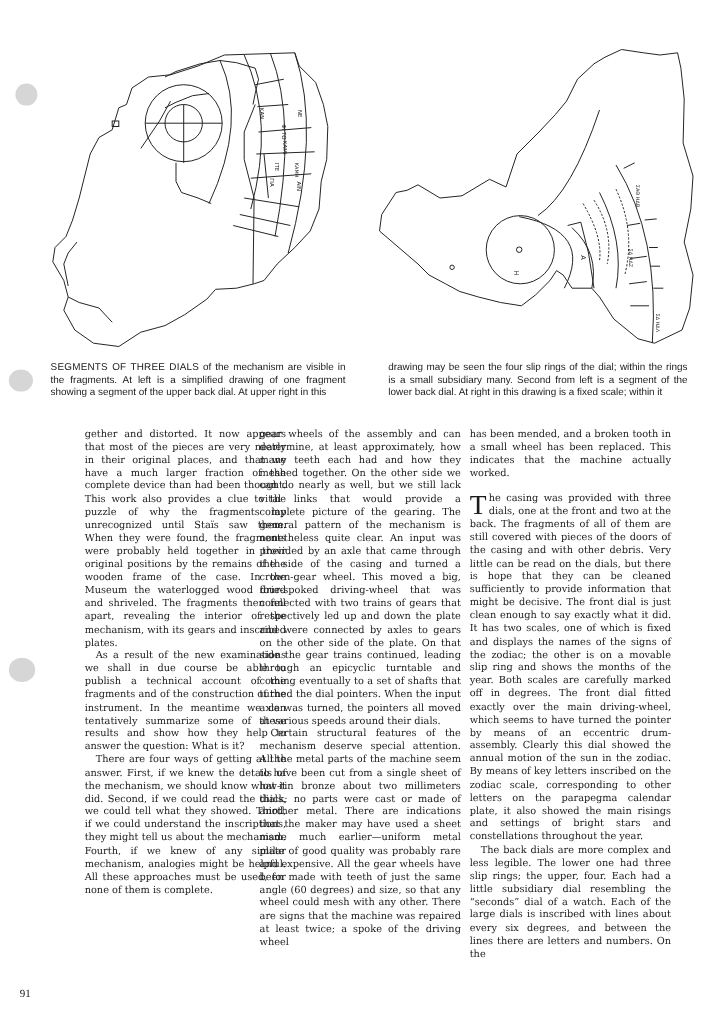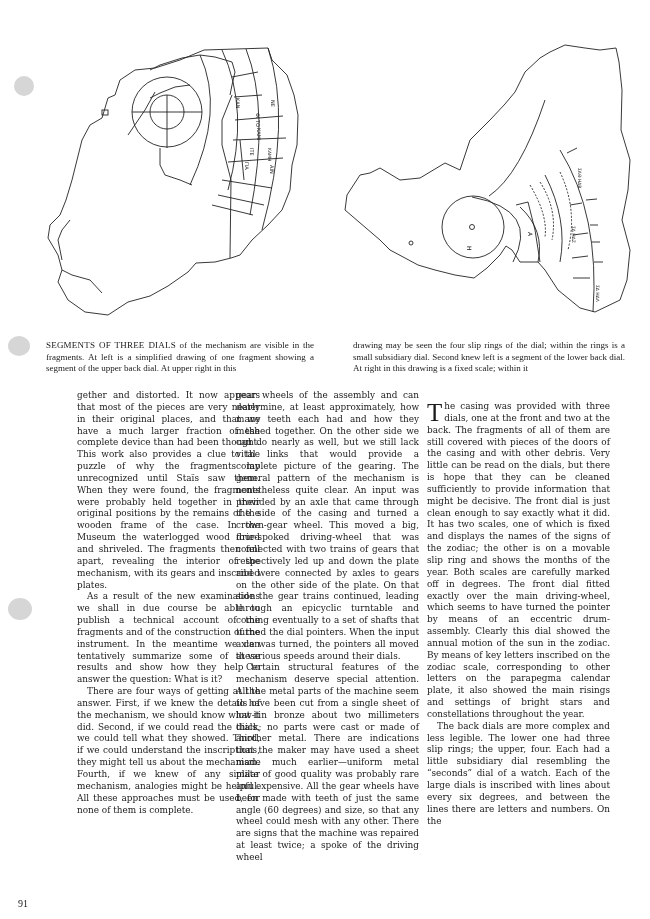--- a/index.html
+++ b/index.html
@@ -1,19 +1,19 @@
 <!DOCTYPE html>
 <html><head>
   <meta charset="utf-8">
   <style>
     html, body { margin: 0; padding: 0; background: #ffffff; }
     body { width: 650px; height: 919px; position: relative; overflow: hidden; color: #1c1c1c; }
     .hole { position: absolute; width: 20px; height: 20px; border-radius: 50%; background: #d6d6d6; }
     .figure { position: absolute; left: 0; top: 0; width: 650px; height: 322px; }
-    .caption { position: absolute; top: 340px; font-family: Liberation Serif, serif; font-size: 9px; line-height: 11.6px; text-align: justify; color: #1a1a1a; }
+    .caption { position: absolute; top: 328px; font-family: Liberation Sans, sans-serif; font-size: 9px; line-height: 11.6px; text-align: justify; color: #1a1a1a; }
     .caption b { font-weight: normal; letter-spacing: 0.2px; }
     .col { position: absolute; top: 390px; width: 183px; font-family: "DejaVu Serif", serif; font-size: 8.9px; line-height: 11.85px; text-align: justify; color: #1a1a1a; }
     .col p { margin: 0; text-indent: 10px; }
     .col p.noindent { text-indent: 0; }
     .col p.gap { margin-top: 11px; }
     .dropcap { float: left; font-size: 25px; line-height: 21px; margin: 1px 2px 0 0; font-family: "Liberation Serif", serif; }
     .pagenum { position: absolute; left: 18px; top: 898px; font-family: "Liberation Serif", serif; font-size: 10px; color: #1a1a1a; }
   </style>
 </head>
 <body>
@@ -89,32 +89,33 @@
     <text x="578" y="168" font-size="4.5" font-family="DejaVu Sans, sans-serif" fill="#222" stroke="none" transform="rotate(90 578 168)">ΣΑΘ ΗΔΒ</text>
     <text x="572" y="226" font-size="4.5" font-family="DejaVu Sans, sans-serif" fill="#222" stroke="none" transform="rotate(90 572 226)">ΣΔ ΗΔΖ</text>
     <text x="596" y="285" font-size="4.5" font-family="DejaVu Sans, sans-serif" fill="#222" stroke="none" transform="rotate(90 596 285)">ΣΔ ΗΔΛ</text>
   </g>
 </svg>
 
 <div class="caption" style="left:46px; width:268px;">
   <b>SEGMENTS OF THREE DIALS</b><span> of the mechanism are visible in the fragments. At left is a simplified drawing of one fragment showing a segment of the upper back dial. At upper right in this</span>
 </div>
 <div class="caption" style="left:353px; width:272px;">
-  <span>drawing may be seen the four slip rings of the dial; within the rings is a small subsidiary dial. Second knew left is a segment of the lower back dial. At right in this drawing is a fixed scale; within it</span>
+  <span>drawing may be seen the four slip rings of the dial; within the rings is a small subsidiary many. Second from left is a segment of the lower back dial. At right in this drawing is a fixed scale; within it</span>
 </div>
 
 <div class="col" style="left:45px;margin-left:32px;">
   <p class="noindent">gether and distorted. It now appears that most of the pieces are very nearly in their original places, and that we have a much larger fraction of the complete device than had been thought. This work also provides a clue to the puzzle of why the fragments lay unrecognized until Staïs saw them. When they were found, the fragments were probably held together in their original positions by the remains of the wooden frame of the case. In the Museum the waterlogged wood dried and shriveled. The fragments then fell apart, revealing the interior of the mechanism, with its gears and inscribed plates.</p>
   <p>As a result of the new examinations we shall in due course be able to publish a technical account of the fragments and of the construction of the instrument. In the meantime we can tentatively summarize some of these results and show how they help to answer the question: What is it?</p>
   <p>There are four ways of getting at the answer. First, if we knew the details of the mechanism, we should know what it did. Second, if we could read the dials, we could tell what they showed. Third, if we could understand the inscriptions, they might tell us about the mechanism. Fourth, if we knew of any similar mechanism, analogies might be helpful. All these approaches must be used, for none of them is complete.</p>
 </div>
 
 <div class="col" style="left:236px;">
   <p class="noindent">gear wheels of the assembly and can determine, at least approximately, how many teeth each had and how they meshed together. On the other side we can do nearly as well, but we still lack vital links that would provide a complete picture of the gearing. The general pattern of the mechanism is nonetheless quite clear. An input was provided by an axle that came through the side of the casing and turned a crown-gear wheel. This moved a big, four-spoked driving-wheel that was connected with two trains of gears that respectively led up and down the plate and were connected by axles to gears on the other side of the plate. On that side the gear trains continued, leading through an epicyclic turntable and coming eventually to a set of shafts that turned the dial pointers. When the input axle was turned, the pointers all moved at various speeds around their dials.</p>
   <p>Certain structural features of the mechanism deserve special attention. All the metal parts of the machine seem to have been cut from a single sheet of low-tin bronze about two millimeters thick; no parts were cast or made of another metal. There are indications that the maker may have used a sheet made much earlier—uniform metal plate of good quality was probably rare and expensive. All the gear wheels have been made with teeth of just the same angle (60 degrees) and size, so that any wheel could mesh with any other. There are signs that the machine was repaired at least twice; a spoke of the driving wheel</p>
 </div>
 
 <div class="col" style="left:427px;">
+  <p class="noindent">has been mended, and a broken tooth in a small wheel has been replaced. This indicates that the machine actually worked.</p>
   <p class="noindent gap"><span class="dropcap">T</span><span>he casing was provided with three dials, one at the front and two at the back. The fragments of all of them are still covered with pieces of the doors of the casing and with other debris. Very little can be read on the dials, but there is hope that they can be cleaned sufficiently to provide information that might be decisive. The front dial is just clean enough to say exactly what it did. It has two scales, one of which is fixed and displays the names of the signs of the zodiac; the other is on a movable slip ring and shows the months of the year. Both scales are carefully marked off in degrees. The front dial fitted exactly over the main driving-wheel, which seems to have turned the pointer by means of an eccentric drum-assembly. Clearly this dial showed the annual motion of the sun in the zodiac. By means of key letters inscribed on the zodiac scale, corresponding to other letters on the parapegma calendar plate, it also showed the main risings and settings of bright stars and constellations throughout the year.</span></p>
   <p>The back dials are more complex and less legible. The lower one had three slip rings; the upper, four. Each had a little subsidiary dial resembling the “seconds” dial of a watch. Each of the large dials is inscribed with lines about every six degrees, and between the lines there are letters and numbers. On the</p>
 </div>
 
 <div class="pagenum">91</div>
 
 </body></html>

